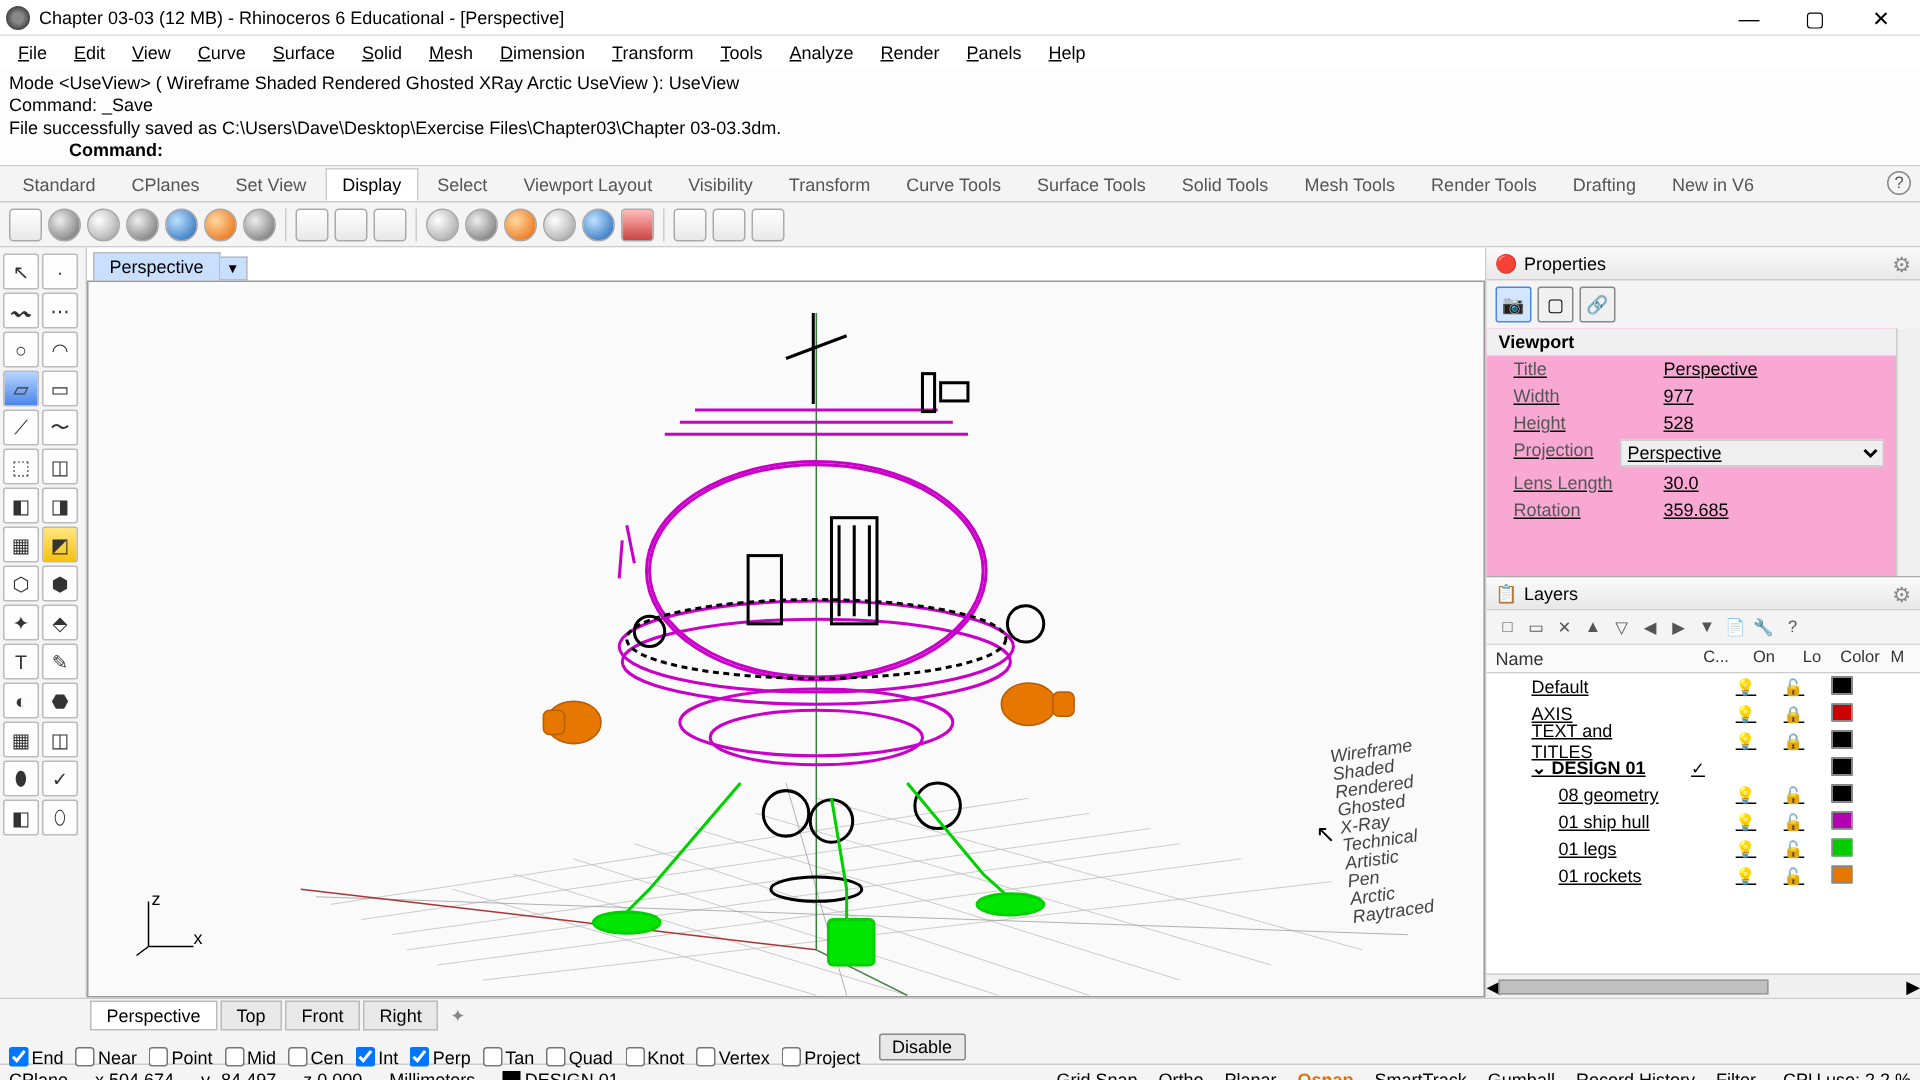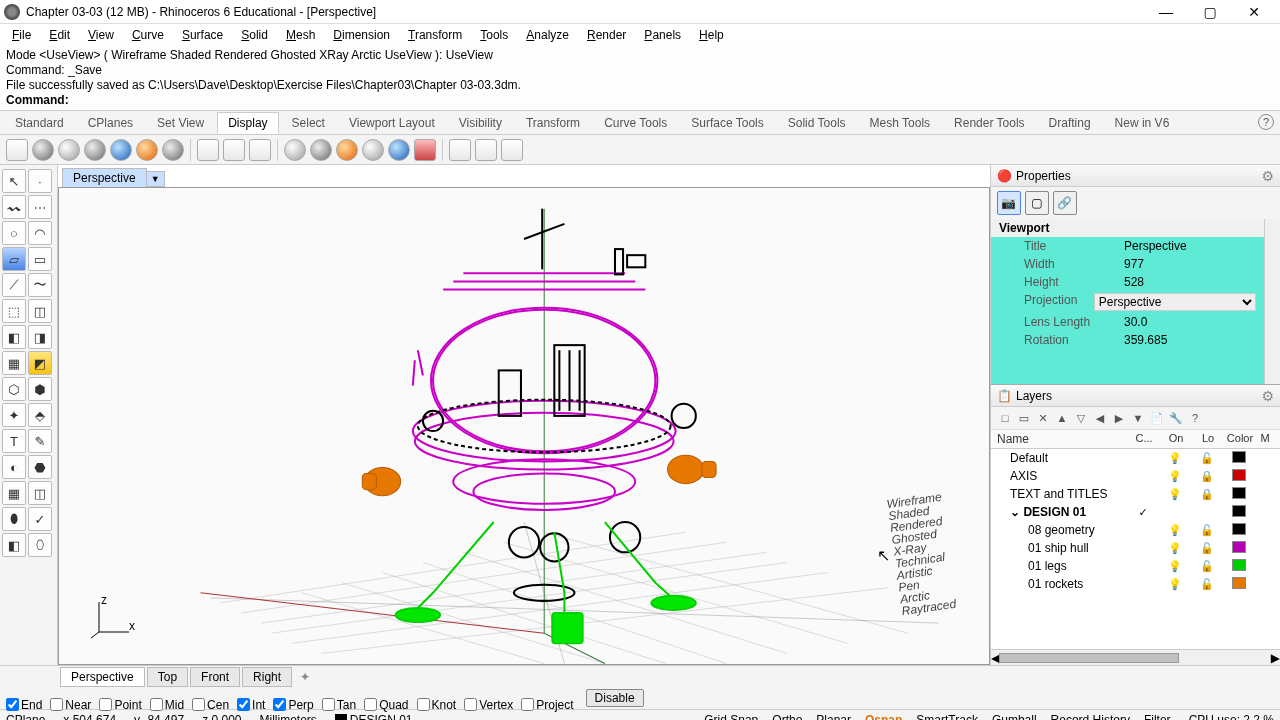--- a/index.html
+++ b/index.html
@@ -6,21 +6,21 @@
 body { background: #f0f0f0; width: 1280px; height: 720px; overflow: hidden; position: relative; }
 .titlebar { height: 24px; background: #fff; display: flex; align-items: center; padding: 0 4px; border-bottom: 1px solid #ddd; }
 .titlebar-icon { width: 16px; height: 16px; background: radial-gradient(circle, #888 30%, #444 70%); border-radius: 50%; margin-right: 6px; }
 .titlebar-text { flex: 1; font-size: 12px; }
 .win-controls { display: flex; gap: 16px; padding-right: 8px; }
 .win-btn { width: 28px; text-align: center; cursor: pointer; font-size: 14px; }
 .menubar { height: 22px; background: #fff; display: flex; align-items: center; padding: 0 4px; gap: 2px; }
 .menu-item { padding: 2px 8px; cursor: pointer; }
 .menu-item u { text-decoration: underline; }
 .command-area { background: #fdfdfd; border-bottom: 1px solid #ccc; padding: 2px 6px; line-height: 15px; }
-.command-line { display: flex; align-items: center; }
+.command-line { display: flex; align-items: center; margin-left: 40px; }
 .command-prompt { font-weight: bold; }
 .command-input { border: none; outline: none; background: transparent; flex: 1; padding-left: 2px; }
 .tabbar { height: 24px; background: #f4f4f4; border-bottom: 1px solid #ccc; display: flex; align-items: center; padding: 0 4px; gap: 2px; position: relative; }
 .tab-btn { padding: 3px 10px; background: #f4f4f4; border: 1px solid transparent; cursor: pointer; color: #555; }
 .tab-btn.active { background: #fff; border: 1px solid #ccc; border-bottom-color: #fff; color: #000; }
 .tab-help { position: absolute; right: 6px; top: 3px; width: 16px; height: 16px; border: 1px solid #888; border-radius: 50%; text-align: center; line-height: 14px; font-size: 11px; color: #555; }
 .toolbar { height: 30px; background: #f4f4f4; border-bottom: 1px solid #ccc; display: flex; align-items: center; padding: 0 6px; gap: 4px; }
 .tb-icon { width: 22px; height: 22px; border: 1px solid #aaa; border-radius: 3px; display: inline-block; background: linear-gradient(#fff,#e8e8e8); position: relative; }
 .tb-icon.sphere { background: radial-gradient(circle at 35% 35%, #fff, #999); border-radius: 50%; }
 .tb-icon.sphere-blue { background: radial-gradient(circle at 35% 35%, #bde2ff, #1a5fb4); border-radius: 50%; }
@@ -42,31 +42,31 @@
 .viewport svg { width: 100%; height: 100%; }
 .axis-widget { position: absolute; bottom: 20px; left: 30px; font-size: 11px; }
 .mode-labels { position: absolute; bottom: 50px; right: 40px; font-family: serif; font-style: italic; font-size: 11px; color: #444; line-height: 12px; text-align: left; transform: rotate(-8deg); }
 .cursor-arrow { position: absolute; font-size: 16px; color: #000; }
 .right-panels { width: 290px; background: #f4f4f4; border-left: 1px solid #ccc; display: flex; flex-direction: column; }
 .panel-header { height: 22px; background: linear-gradient(#fafafa,#e8e8e8); border-bottom: 1px solid #ccc; display: flex; align-items: center; padding: 0 6px; gap: 4px; }
 .panel-gear { margin-left: auto; color: #888; font-size: 14px; }
 .props-icons { display: flex; gap: 4px; padding: 4px 6px; }
 .props-icon { width: 24px; height: 24px; border: 1px solid #888; border-radius: 2px; background: #f0f0f0; display: flex; align-items: center; justify-content: center; }
 .props-icon.active { background: #d4e6ff; border-color: #4a86e8; }
-.props-body { flex: 1; overflow-y: auto; background: #5eead4; }
+.props-body { flex: 1; overflow-y: auto; background: #f9a8d4; }
 .props-section { padding: 2px 8px; font-weight: bold; background: #f0f0f0; }
-.props-row { display: flex; padding: 2px 8px 2px 33px; }
+.props-row { display: flex; padding: 2px 8px 2px 18px; text-decoration: underline; }
 .props-row .lbl { width: 100px; color: #555; }
 .props-row .val { flex: 1; }
 .props-row select { width: 100%; border: 1px solid #ccc; font-size: 12px; }
 .layers-toolbar { display: flex; gap: 3px; padding: 3px 6px; background: #f4f4f4; border-bottom: 1px solid #ddd; }
 .lyr-tb-icon { width: 16px; height: 16px; display: flex; align-items: center; justify-content: center; font-size: 11px; color: #555; }
 .layers-header { display: flex; padding: 2px 6px; border-bottom: 1px solid #ccc; font-weight: normal; color: #333; background: #fafafa; }
 .layers-body { flex: 1; overflow: auto; background: #fff; }
-.layer-row { display: flex; align-items: center; padding: 1px 7px; height: 18px; }
+.layer-row { display: flex; align-items: center; padding: 1px 18px; height: 18px; text-decoration: underline; }
 .layer-name { flex: 1; padding-left: 12px; }
 .layer-name.child { padding-left: 30px; }
 .layer-cell { width: 32px; text-align: center; font-size: 11px; }
 .bulb { color: #f5c211; }
 .lock { color: #c28f00; }
 .color-sw { width: 14px; height: 12px; display: inline-block; border: 1px solid #888; }
 .bottom-tabs { height: 22px; display: flex; align-items: center; padding-left: 60px; gap: 2px; background: #f4f4f4; border-top: 1px solid #ccc; }
 .bt-tab { padding: 2px 10px; background: #e8e8e8; border: 1px solid #bbb; cursor: pointer; }
 .bt-tab.active { background: #fff; }
 .bt-plus { padding: 2px 6px; color: #888; }

